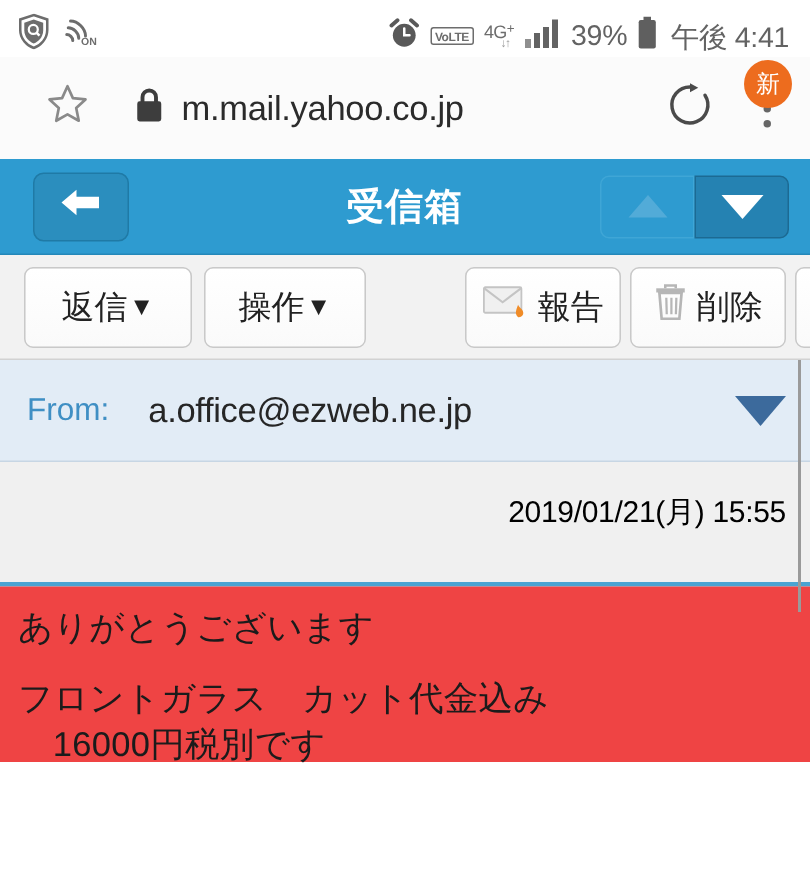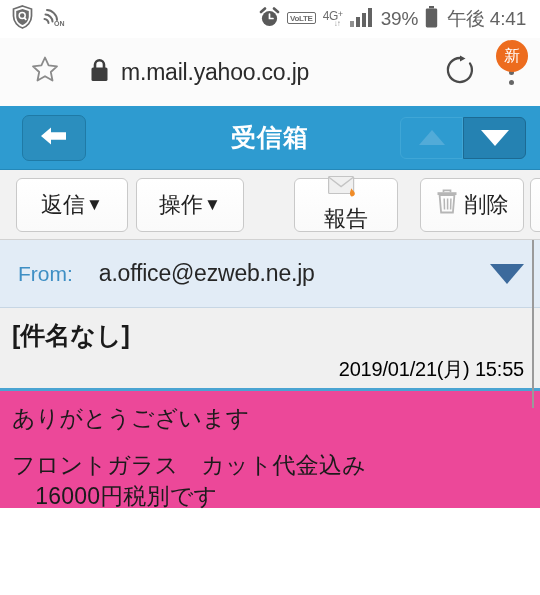--- a/index.html
+++ b/index.html
@@ -13,21 +13,21 @@
     font-family: "Liberation Sans", "DejaVu Sans", sans-serif;
     overflow: hidden;
     position: relative;
   }
 
   
   .statusbar {
     height: 38px;
     background: #ffffff;
     display: flex;
-    align-items: center;
+    align-items: flex-end;
     padding: 0 14px 0 12px;
     box-sizing: border-box;
     position: relative;
   }
   .sb-left {
     display: flex;
     align-items: center;
     gap: 10px;
   }
   .sb-right {
@@ -229,21 +229,21 @@
     padding: 0 12px;
     white-space: nowrap;
   }
   .tb-btn.reply { width: 112px; margin-right: 8px; justify-content: center; }
   .tb-btn.ops { width: 108px; }
   .tb-right-group {
     margin-left: auto;
     display: flex;
     align-items: center;
   }
-  .tb-btn.report { width: 104px; margin-right: 22px; flex-direction: column; }
+  .tb-btn.report { width: 104px; margin-right: 6px; }
   .tb-btn.delete { width: 104px; margin-right: 6px; }
   .tb-btn.extra {
     width: 104px;
     margin-right: -94px;
   }
   .caret {
     font-size: 17px;
     margin-left: 1px;
     line-height: 1;
   }
@@ -297,21 +297,21 @@
     color: #000000;
     font-size: 20px;
     margin-top: 6px;
     letter-spacing: -0.2px;
   }
 
   
   .mailbody {
     padding: 16px 12px 0 12px;
     box-sizing: border-box;
-    background: #ec4899;
+    background: #ef4444;
   }
   .body-line {
     font-size: 23px;
     color: #1b1b1b;
     line-height: 1.0;
     white-space: pre-wrap;
     margin-bottom: 24px;
     letter-spacing: 0.2px;
   }
   .body-line.tight { margin-bottom: 8px; }
@@ -470,21 +470,20 @@
   </div>
 </div>
 
 <div class="fromrow">
   <span class="from-label">From:</span>
   <span class="from-addr">a.office@ezweb.ne.jp</span>
   <span class="from-caret"></span>
 </div>
 
 <div class="subjectblock">
-  <div class="subject-text">[件名なし]</div>
   <div class="date-text">2019/01/21(月) 15:55</div>
 </div>
 
 <div class="mailbody">
   <div class="body-line">ありがとうございます</div>
   <div class="body-line tight">フロントガラス　カット代金込み</div>
   <div class="body-line">　16000円税別です</div>
 </div>
 
 <div class="scroll-track"></div>

